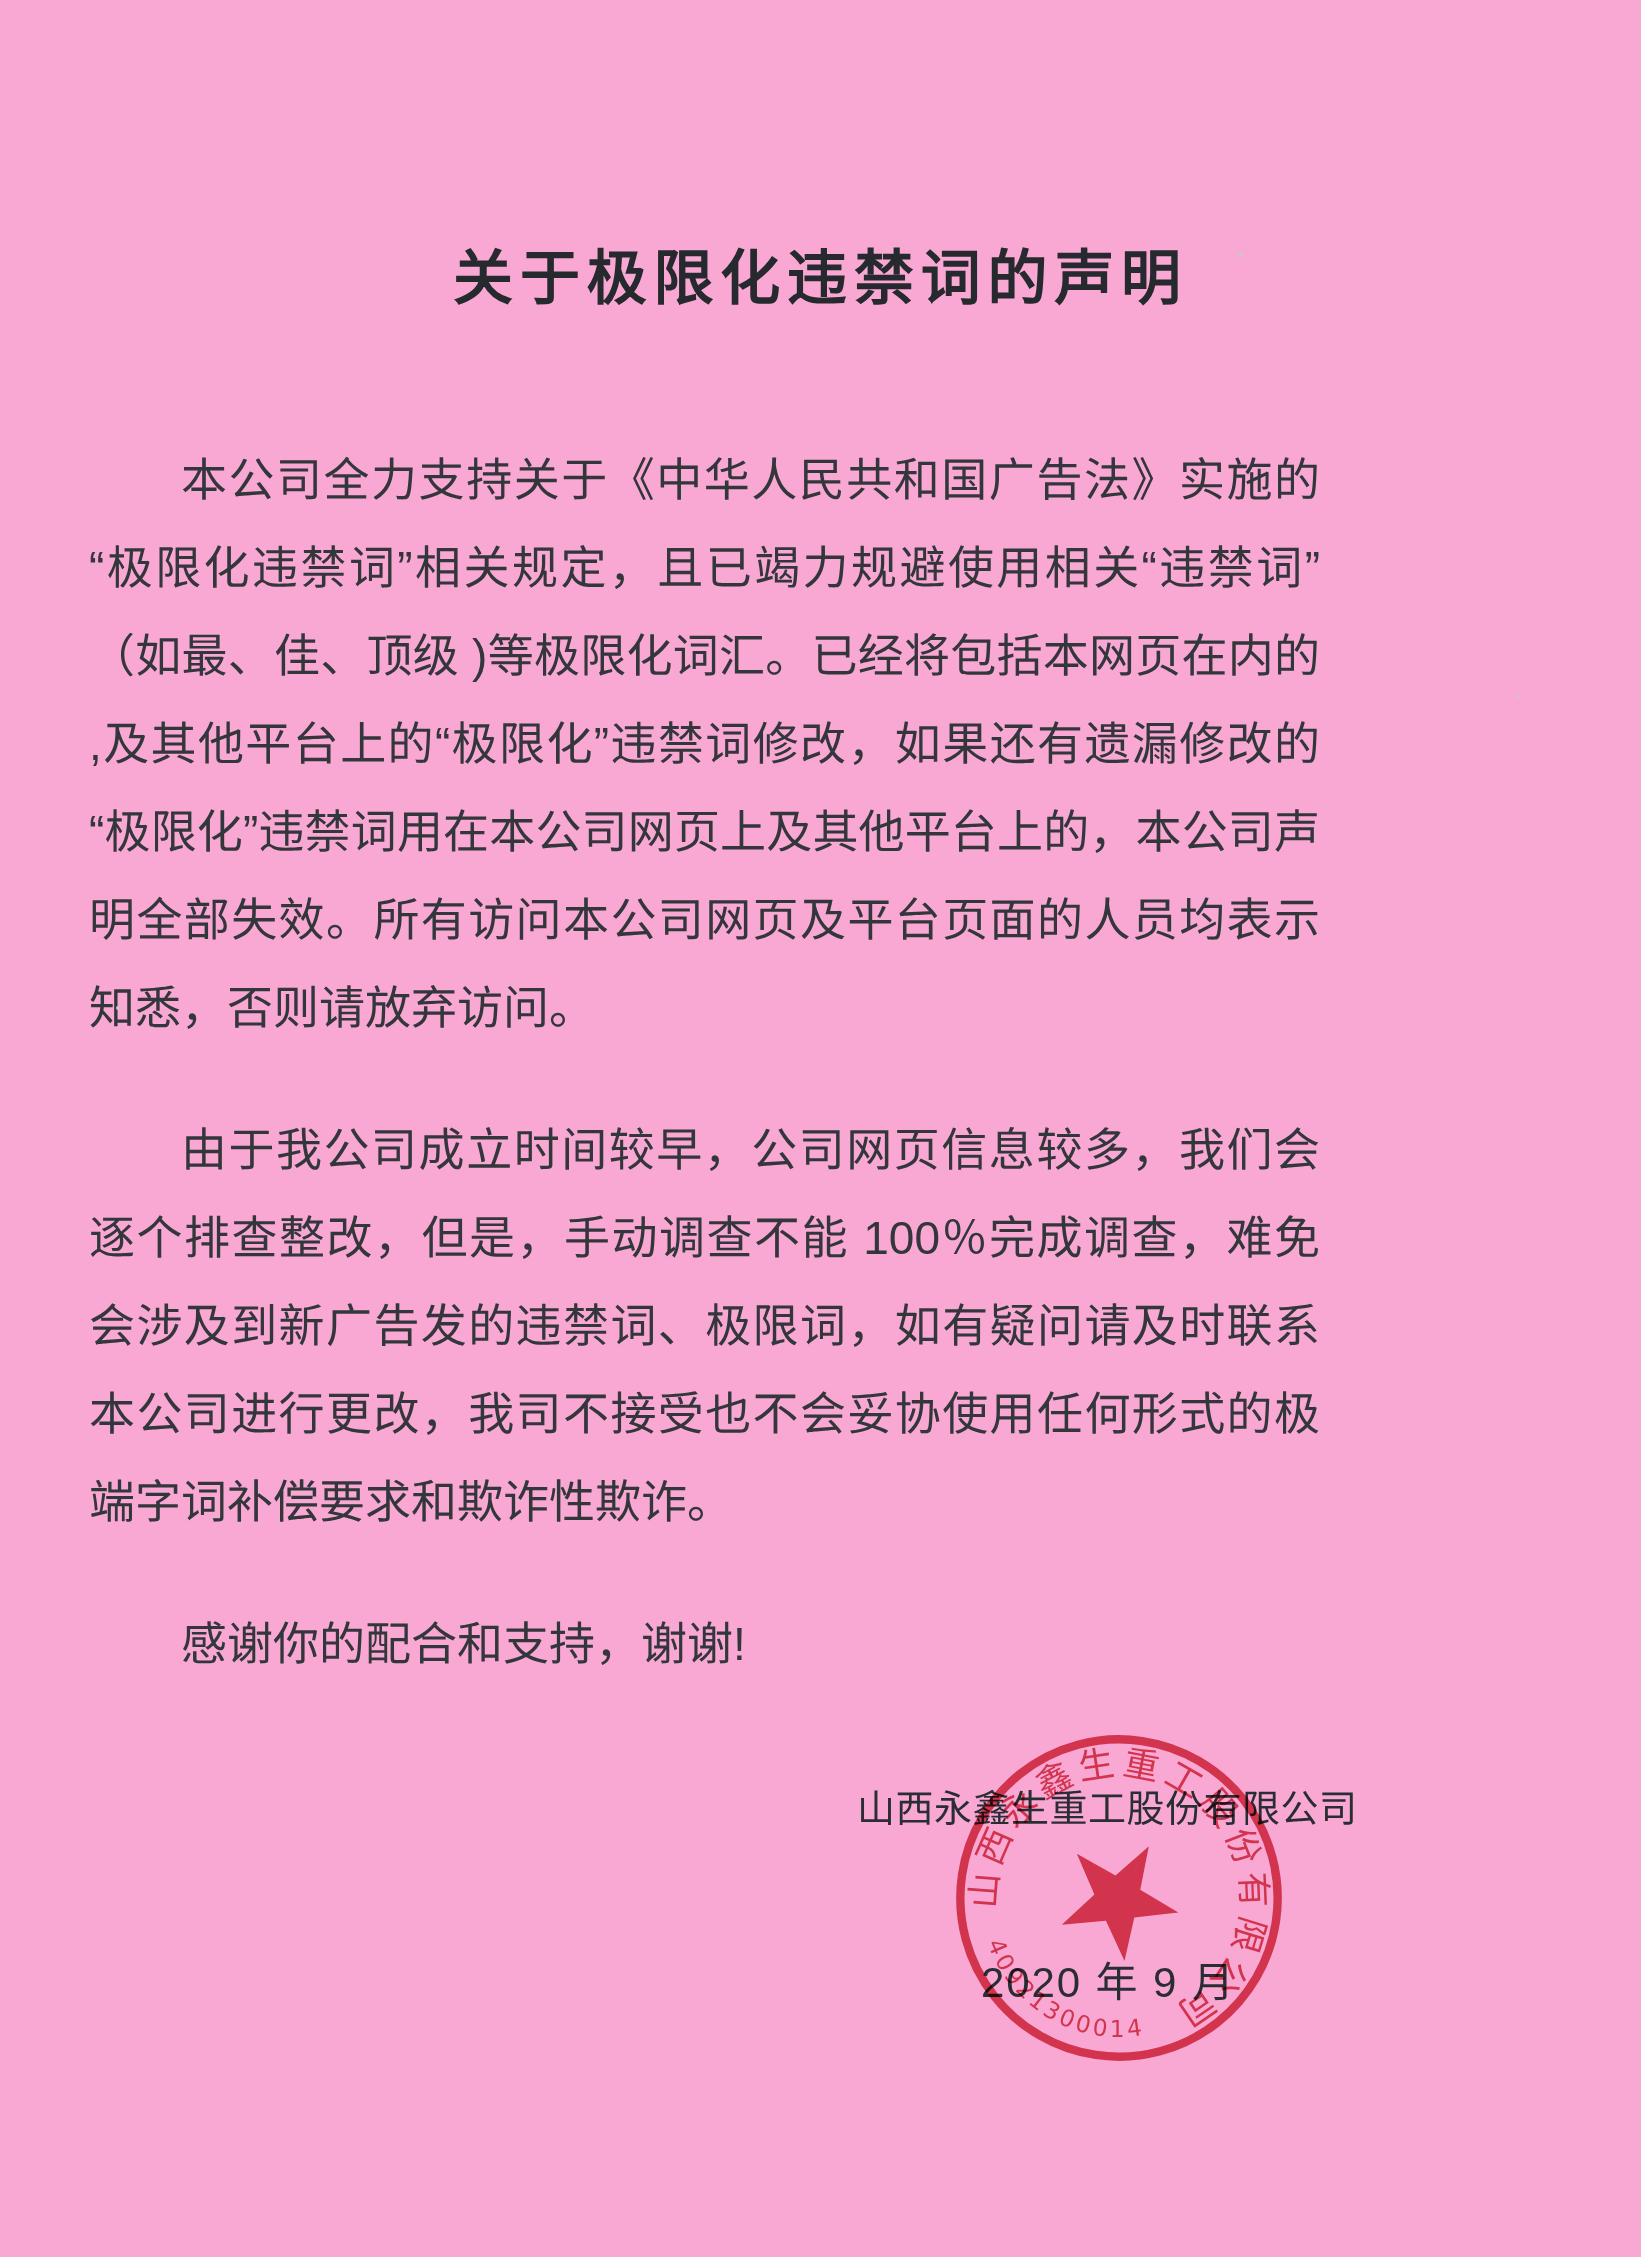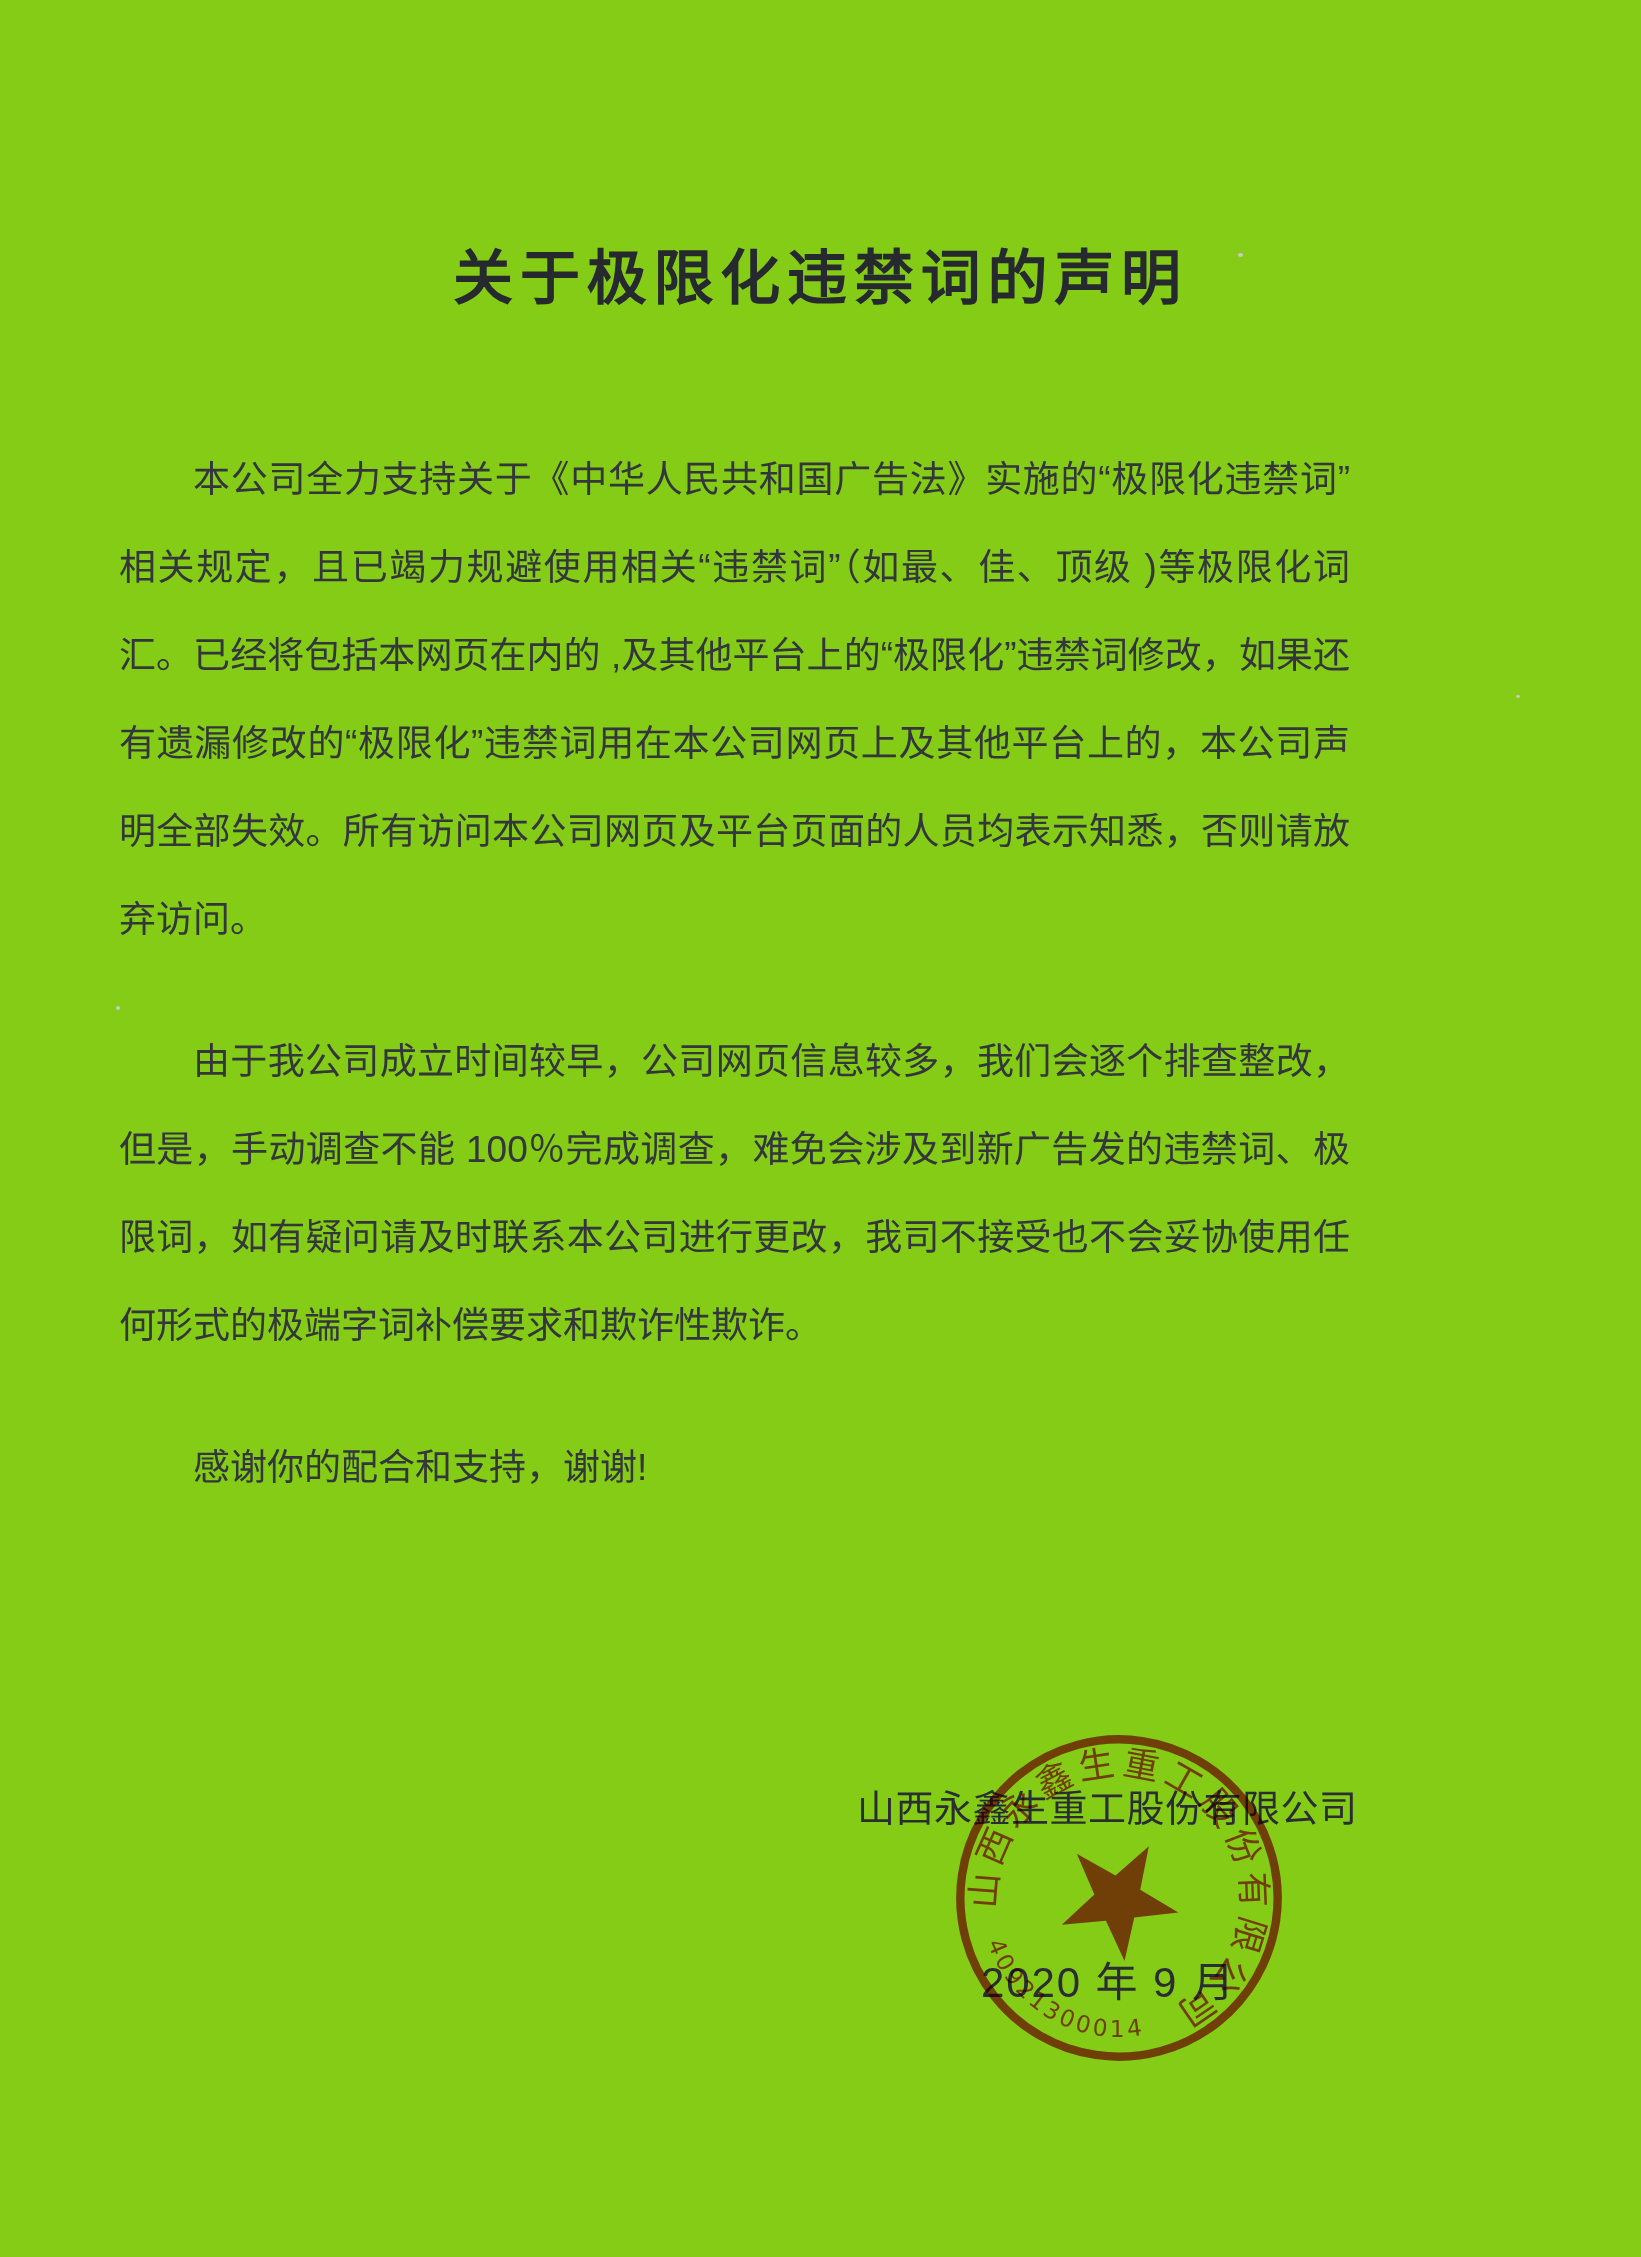--- a/index.html
+++ b/index.html
@@ -1,40 +1,40 @@
 <!DOCTYPE html>
 <html lang="zh-CN"><head>
 <meta charset="utf-8">
 <style>
   html, body { margin: 0; padding: 0; background: #e8e8e8; }
   .page {
     position: relative;
     width: 1641px;
     height: 2257px;
     margin: 0 auto;
-    background: #84cc16;
+    background: #f9a8d4;
     overflow: hidden;
     font-family: "Liberation Sans", "DejaVu Sans", sans-serif;
     color: #2f3237;
   }
   .title {
     margin: 0;
     padding-top: 249px;
     text-align: center;
     font-family: "Liberation Serif", "DejaVu Serif", serif;
     font-weight: 700;
     font-size: 60px;
     line-height: 60px;
     letter-spacing: 6.8px;
     color: #26292e;
   }
   .body-text {
-    margin: 127px 0 0 119px;
+    margin: 127px 0 0 89px;
     width: 1231px;
-    font-size: 37px;
+    font-size: 46px;
     line-height: 88px;
     text-align: justify;
     text-justify: inter-ideograph;
     color: #33363b;
   }
   .body-text p {
     margin: 0 0 54px 0;
     text-indent: 2em;
   }
   .body-text p.thanks {

